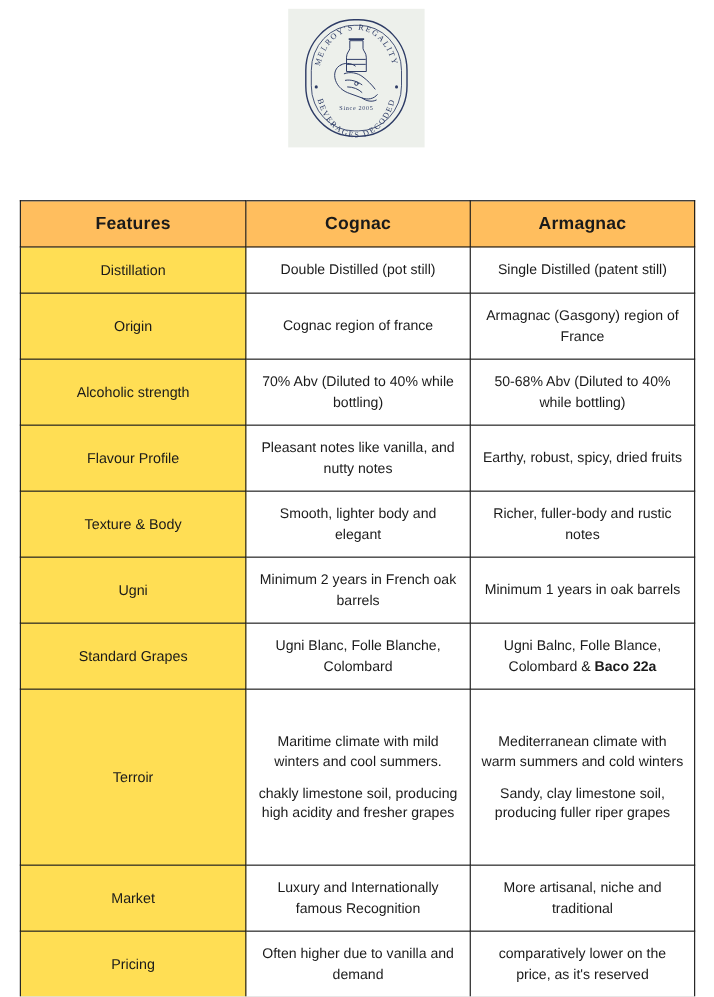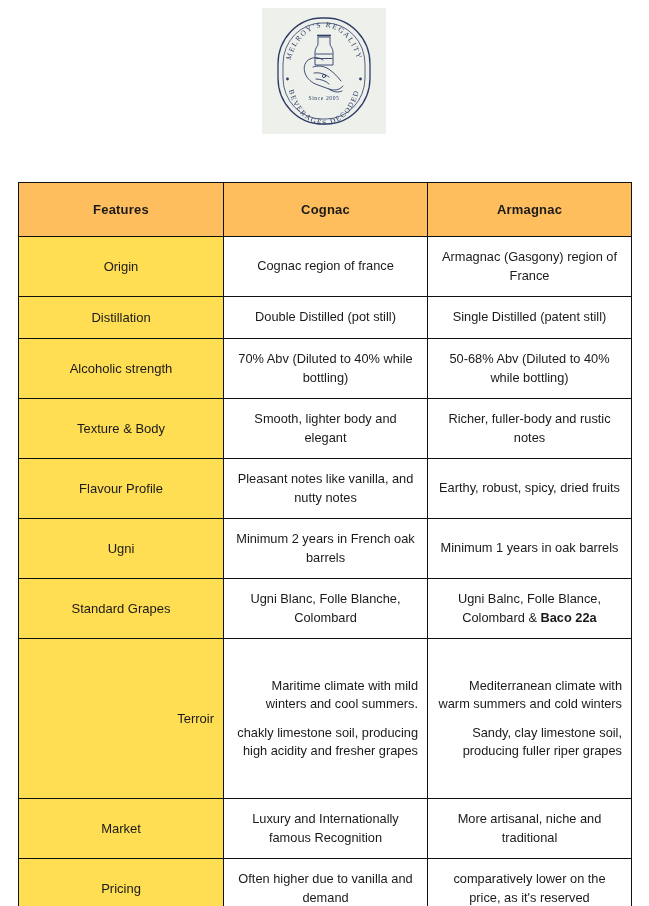--- a/index.html
+++ b/index.html
@@ -48,24 +48,24 @@
     vertical-align: middle;
     padding: 7px 9px;
     color: #1a1a1a;
   }
   .col-feature { width: 205px; }
   .col-cognac  { width: 204px; }
   .col-armag   { width: 204px; }
 
   thead th {
     background: #ffbe5e;
-    font-size: 13px;
+    font-size: 16px;
     font-weight: bold;
     letter-spacing: .2px;
-    height: 54px;
+    height: 42px;
   }
 
   td.feature-cell {
     background: #ffde54;
     font-size: 13px;
     font-weight: normal;
   }
   td.value-cell {
     background: #ffffff;
     font-size: 12.8px;
@@ -78,21 +78,21 @@
   
   tr[data-row="origin"] td,
   tr[data-row="alcoholic-strength"] td,
   tr[data-row="texture-body"] td,
   tr[data-row="flavour-profile"] td,
   tr[data-row="aging"] td,
   tr[data-row="standard-grapes"] td,
   tr[data-row="market"] td,
   tr[data-row="pricing"] td { height: 60px; }
   tr[data-row="distillation"] td { height: 42px; }
-  tr[data-row="terroir"] td { height: 160px; text-align: right; }
+  tr[data-row="terroir"] td { height: 160px; }
 </style>
 </head>
 <body>
 
 <div id="page">
 
   <div class="logo-block">
     <svg class="logo-emblem" viewBox="0 0 104 116">
       <defs>
         <path id="arcTop" d="M 17,62 A 35,48 0 0 1 87,62"></path>
@@ -141,48 +141,48 @@
     </colgroup>
     <thead>
       <tr>
         <th>Features</th>
         <th>Cognac</th>
         <th>Armagnac</th>
       </tr>
     </thead>
     <tbody>
 
+      <tr data-row="distillation">
+        <td class="feature-cell">Distillation</td>
+        <td class="value-cell">Double Distilled (pot still)</td>
+        <td class="value-cell">Single Distilled (patent still)</td>
+      </tr>
+
       <tr data-row="origin">
         <td class="feature-cell">Origin</td>
         <td class="value-cell">Cognac region of france</td>
         <td class="value-cell">Armagnac (Gasgony) region of France</td>
       </tr>
 
-      <tr data-row="distillation">
-        <td class="feature-cell">Distillation</td>
-        <td class="value-cell">Double Distilled (pot still)</td>
-        <td class="value-cell">Single Distilled (patent still)</td>
-      </tr>
-
       <tr data-row="alcoholic-strength">
         <td class="feature-cell">Alcoholic strength</td>
         <td class="value-cell">70% Abv (Diluted to 40% while bottling)</td>
         <td class="value-cell">50-68% Abv (Diluted to 40% while bottling)</td>
       </tr>
 
+      <tr data-row="flavour-profile">
+        <td class="feature-cell">Flavour Profile</td>
+        <td class="value-cell">Pleasant notes like vanilla, and nutty notes</td>
+        <td class="value-cell">Earthy, robust, spicy, dried fruits</td>
+      </tr>
+
       <tr data-row="texture-body">
         <td class="feature-cell">Texture &amp; Body</td>
         <td class="value-cell">Smooth, lighter body and elegant</td>
         <td class="value-cell">Richer, fuller-body and rustic notes</td>
-      </tr>
-
-      <tr data-row="flavour-profile">
-        <td class="feature-cell">Flavour Profile</td>
-        <td class="value-cell">Pleasant notes like vanilla, and nutty notes</td>
-        <td class="value-cell">Earthy, robust, spicy, dried fruits</td>
       </tr>
 
       <tr data-row="aging">
         <td class="feature-cell">Ugni</td>
         <td class="value-cell">Minimum 2 years in French oak barrels</td>
         <td class="value-cell">Minimum 1 years in oak barrels</td>
       </tr>
 
       <tr data-row="standard-grapes">
         <td class="feature-cell">Standard Grapes</td>

